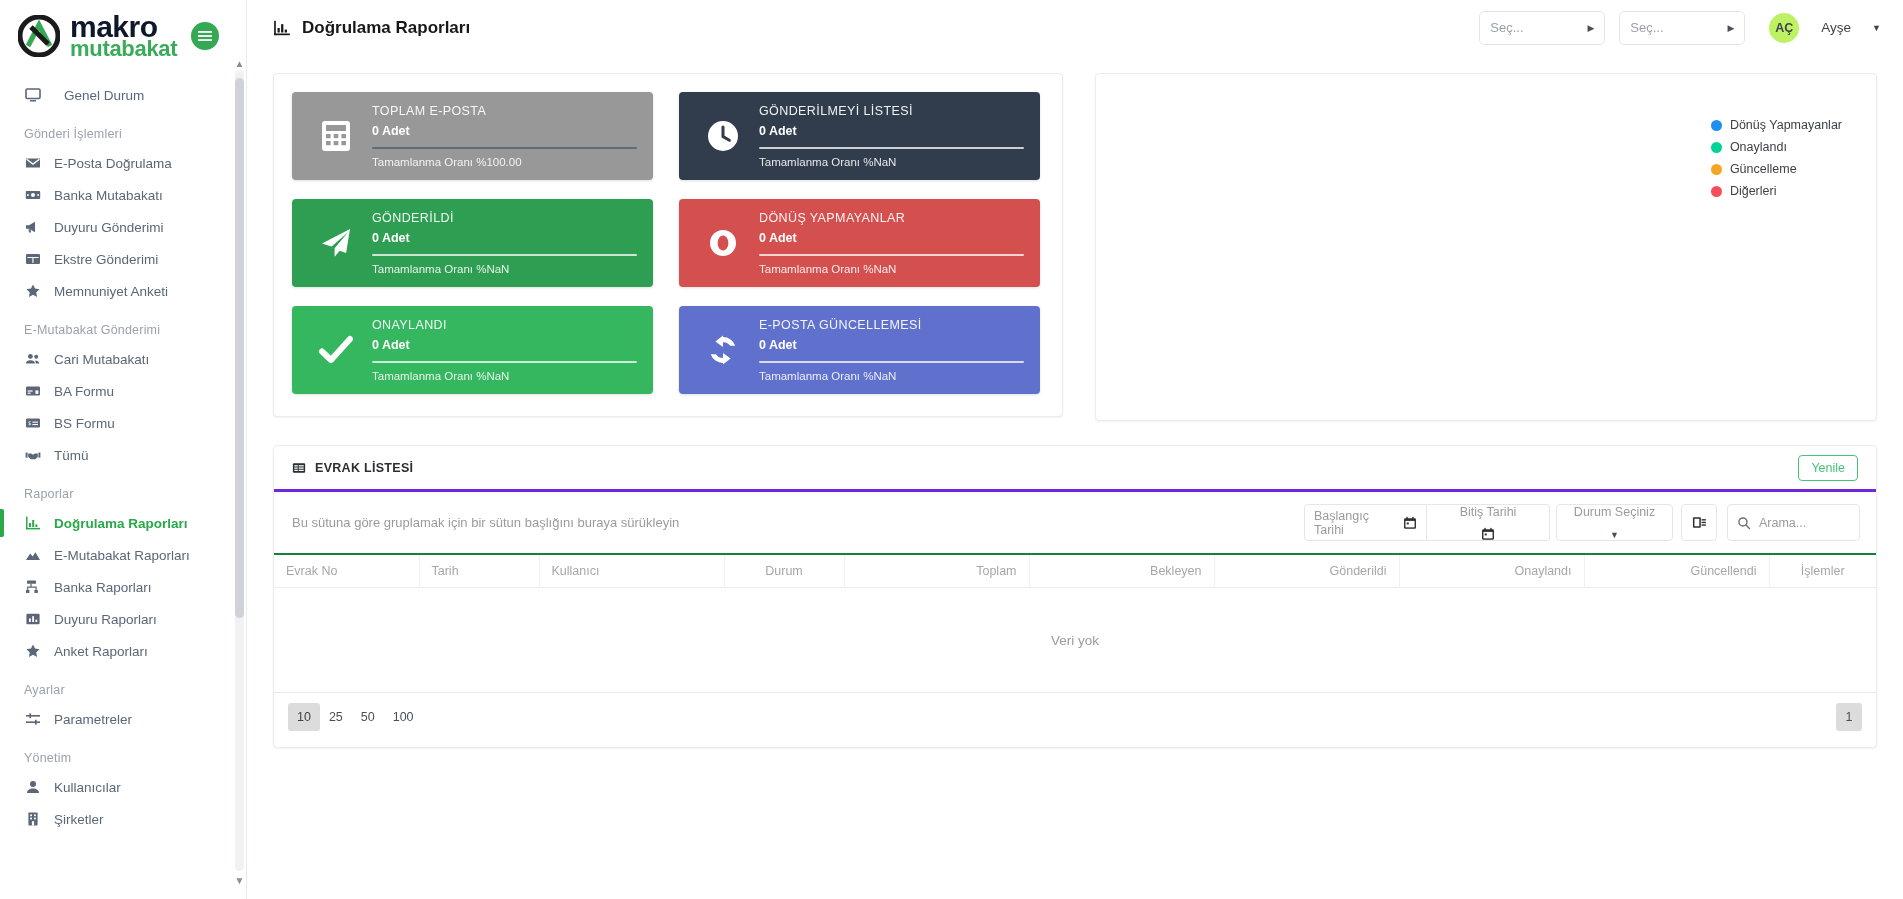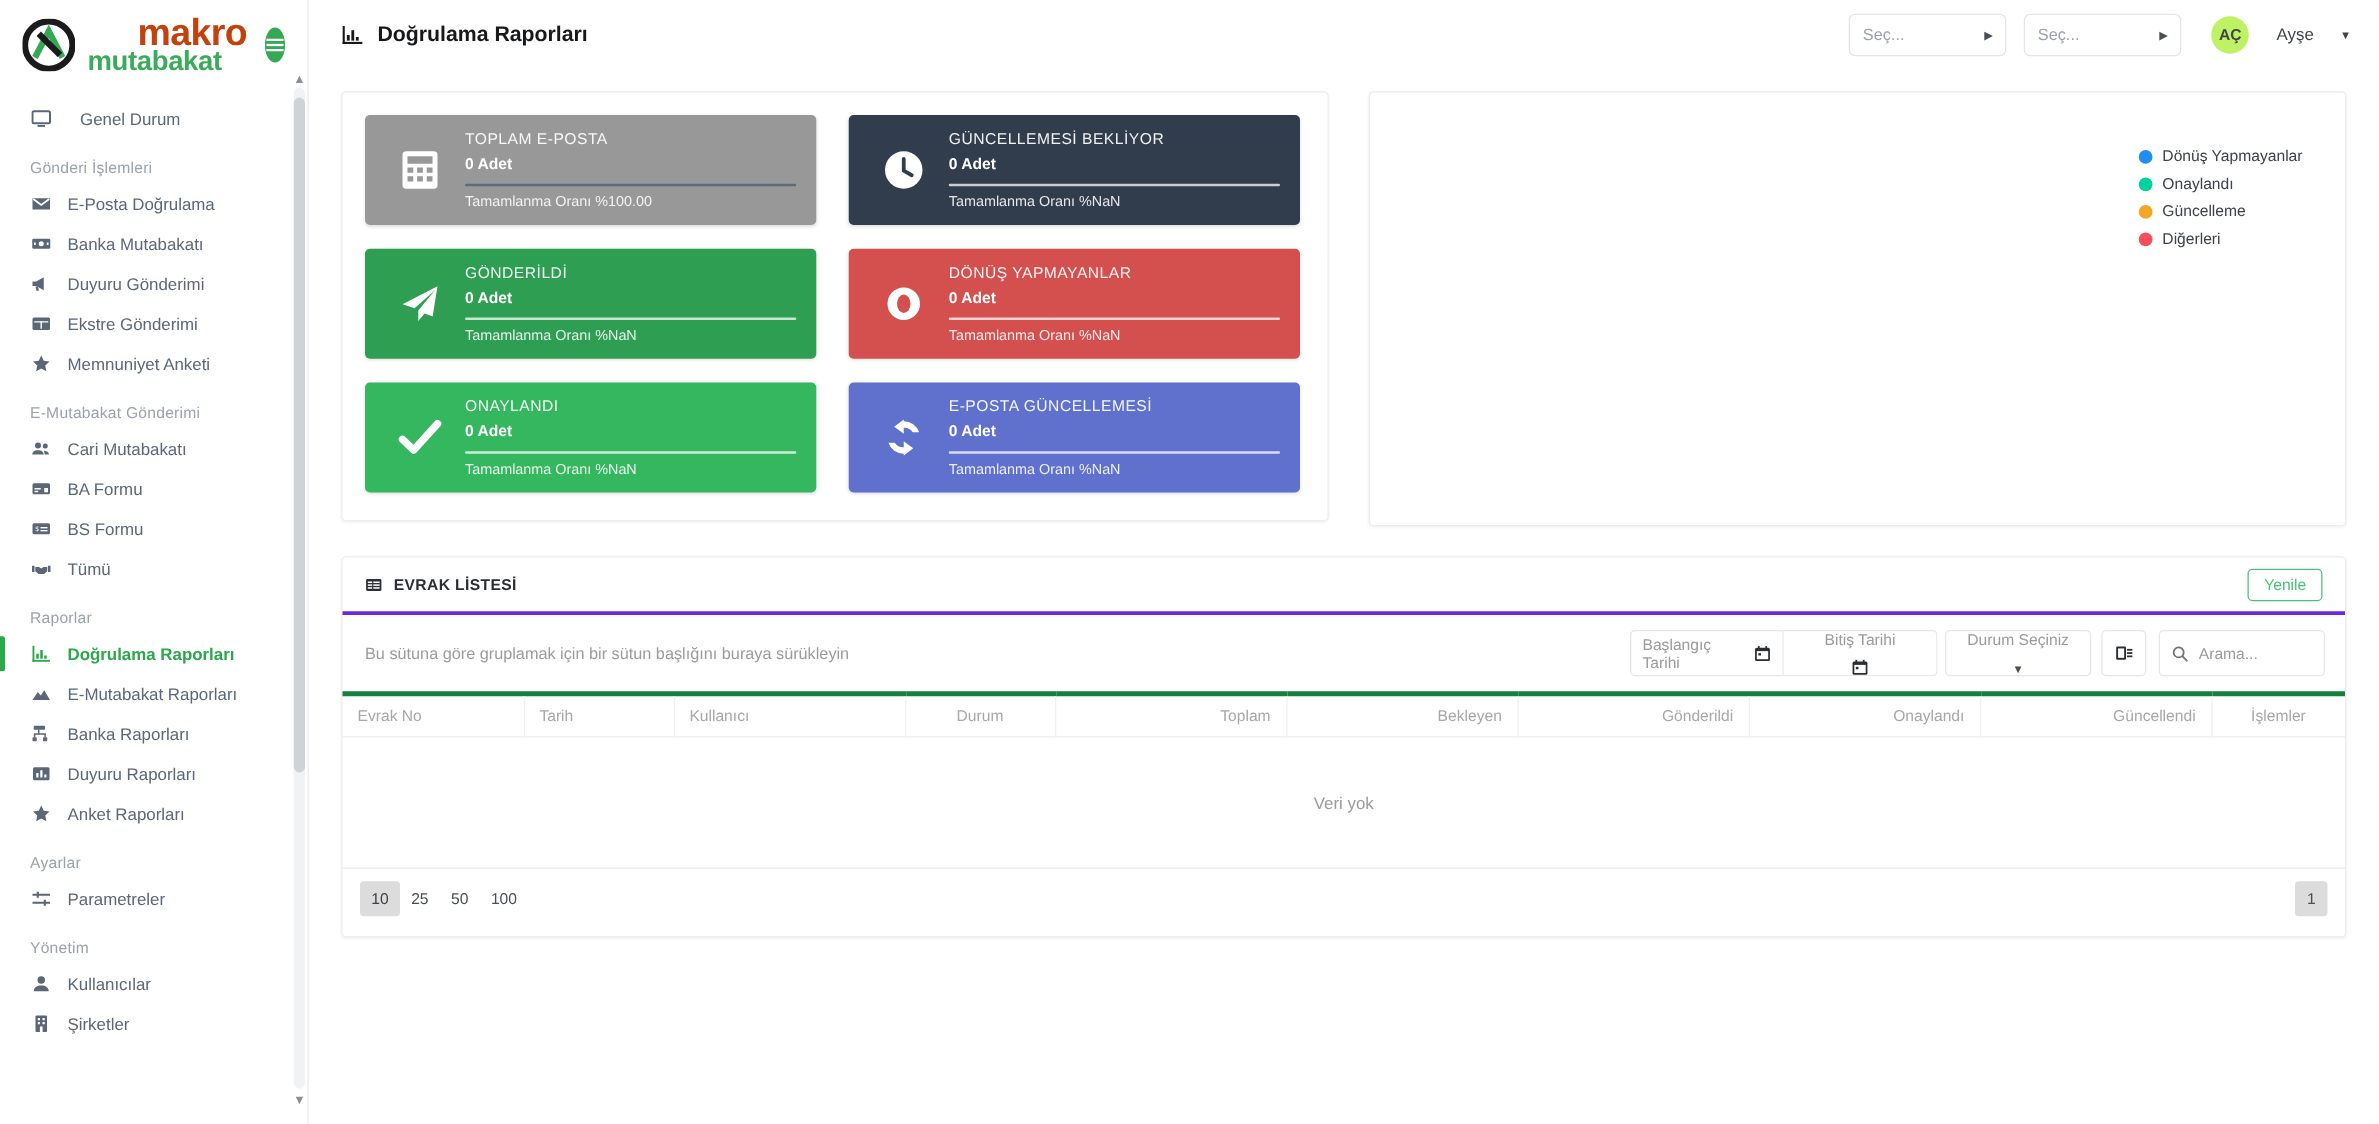--- a/index.html
+++ b/index.html
@@ -25,23 +25,22 @@
   .brand {
     height: 72px; display: flex; align-items: center;
     padding: 0 18px; gap: 10px;
   }
   .logo-mark {
     width: 42px; height: 42px; flex: 0 0 42px;
     position: relative;
   }
   .logo-text { line-height: 1; }
   .logo-l1 {
-    font-size: 30px; font-weight: 700; color: #c2410c;
+    font-size: 30px; font-weight: 700; color: #0f172a;
     letter-spacing: -0.5px;
-    margin-left: 40px;
   }
   .logo-l2 {
     font-size: 22px; font-weight: 700; color: #3aab5a;
     letter-spacing: -0.3px; margin-top: -4px;
   }
   .burger {
     width: 28px; height: 28px; border-radius: 50%;
     background: #35a853; color: #fff;
     display: flex; align-items: center; justify-content: center;
     font-size: 14px; cursor: pointer; margin-left: 4px;
@@ -213,21 +212,21 @@
     width: 36px; justify-content: center; border-radius: 4px; margin-left: 8px;
   }
   .tb-search { width: 133px; margin-left: 10px; border-radius: 4px; }
   .tb-l { border-radius: 4px 0 0 4px; }
   .tb-r { border-radius: 0 4px 4px 0; flex-direction: column; }
   .tb-m { border-left: none; }
 
   table.grid { width: 100%; border-collapse: collapse; }
   table.grid th {
     font-size: 12.5px; font-weight: 400; color: #a7a7a7;
-    border-top: 4px solid #15803d; border-bottom: 1px solid #ededed;
+    border-top: 2px solid #15803d; border-bottom: 1px solid #ededed;
     border-right: 1px solid #f0f0f0;
     padding: 9px 12px; text-align: left; white-space: nowrap;
   }
   table.grid th.num { text-align: right; }
   table.grid th.ctr { text-align: center; }
   table.grid th:last-child { border-right: none; }
   .empty-cell {
     height: 105px; text-align: center; color: #9b9b9b; font-size: 13.5px;
     border-bottom: 1px solid #e9e9e9;
   }
@@ -549,21 +548,21 @@
             </div>
 
             <div class="stat-card" style="background:#313d4d">
               <div class="stat-icon">
                 <svg width="32" height="32" viewBox="0 0 32 32" fill="#fff">
                     <circle cx="16" cy="16" r="15"></circle>
                     <path d="M16 7v9.6l6.4 3.6" fill="none" stroke="#313d4d" stroke-width="3" stroke-linecap="round"></path>
                   </svg>
               </div>
               <div class="stat-body">
-                <div class="stat-title">GÜNCELLEMESİ BEKLİYOR</div>
+                <div class="stat-title">GÖNDERİLMEYİ LİSTESİ</div>
                 <div class="stat-count">0 Adet</div>
                 <div class="stat-bar"></div>
                 <div class="stat-rate">Tamamlanma Oranı %NaN</div>
               </div>
             </div>
 
             <div class="stat-card" style="background:#2e9e52">
               <div class="stat-icon">
                 <svg width="34" height="34" viewBox="0 0 34 34" fill="#fff">
                     <path d="M31 3L3 17.4l9.6 3.2L29 6.2 15.6 22.3v8.5l5.1-6.1 6.4 2.4z"></path>

